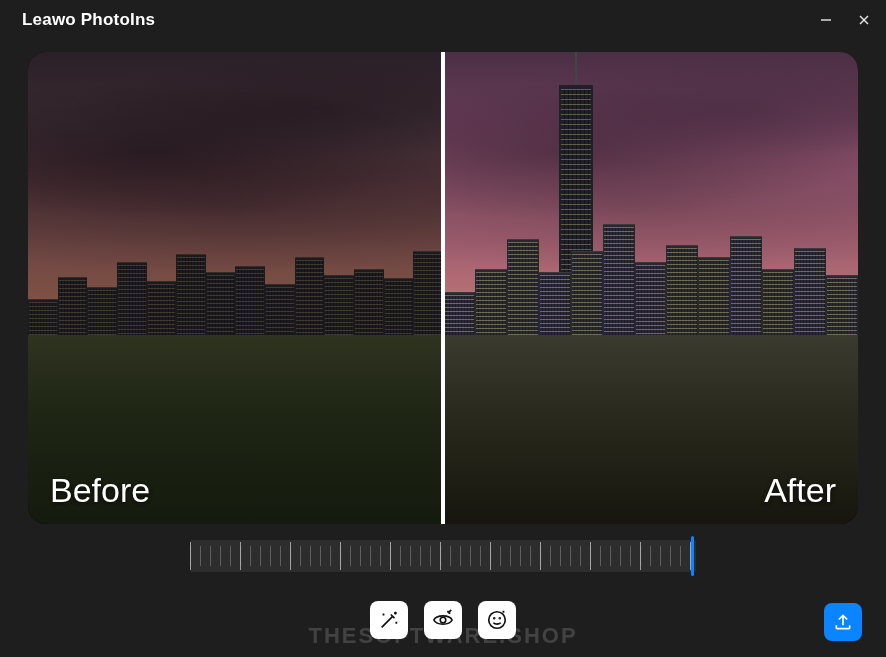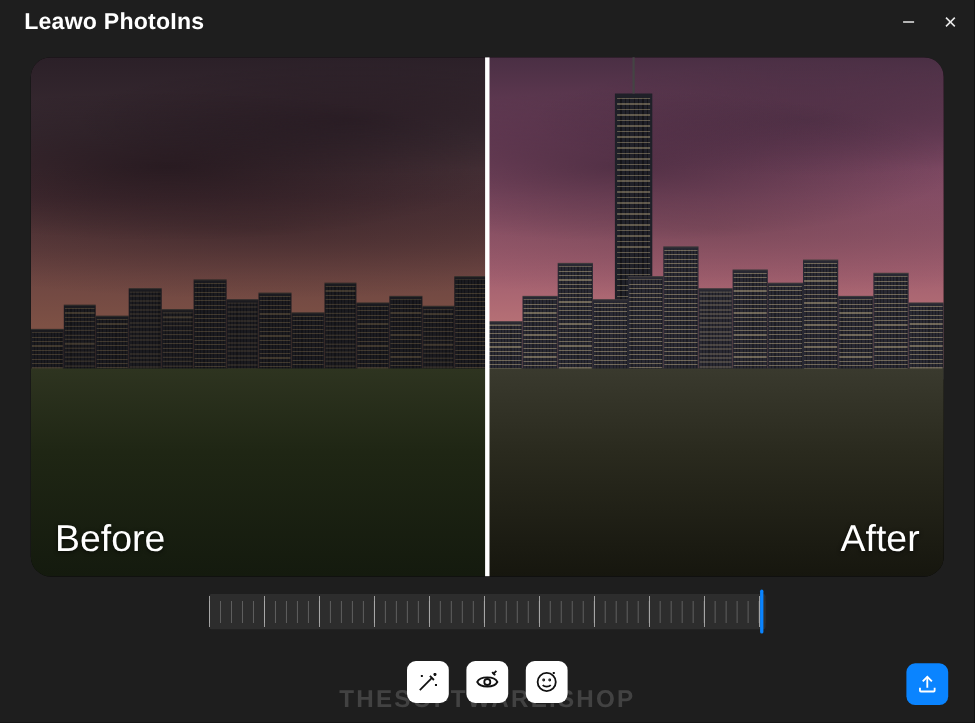--- a/index.html
+++ b/index.html
@@ -12,21 +12,21 @@
   }
   .titlebar {
     height: 40px;
     display: flex;
     align-items: center;
     justify-content: space-between;
     padding: 0 14px 0 22px;
   }
   .titlebar .title {
     font-weight: 700;
-    font-size: 21px;
+    font-size: 17px;
     letter-spacing: 0.2px;
   }
   .win-controls { display: flex; gap: 22px; align-items: center; }
   .win-btn { width: 16px; height: 16px; display: flex; align-items: center; justify-content: center; cursor: pointer; }
   .win-btn svg { stroke: #e8e8e8; }
 
   .preview-wrap {
     position: absolute;
     left: 28px; right: 28px; top: 52px;
     height: 472px;

